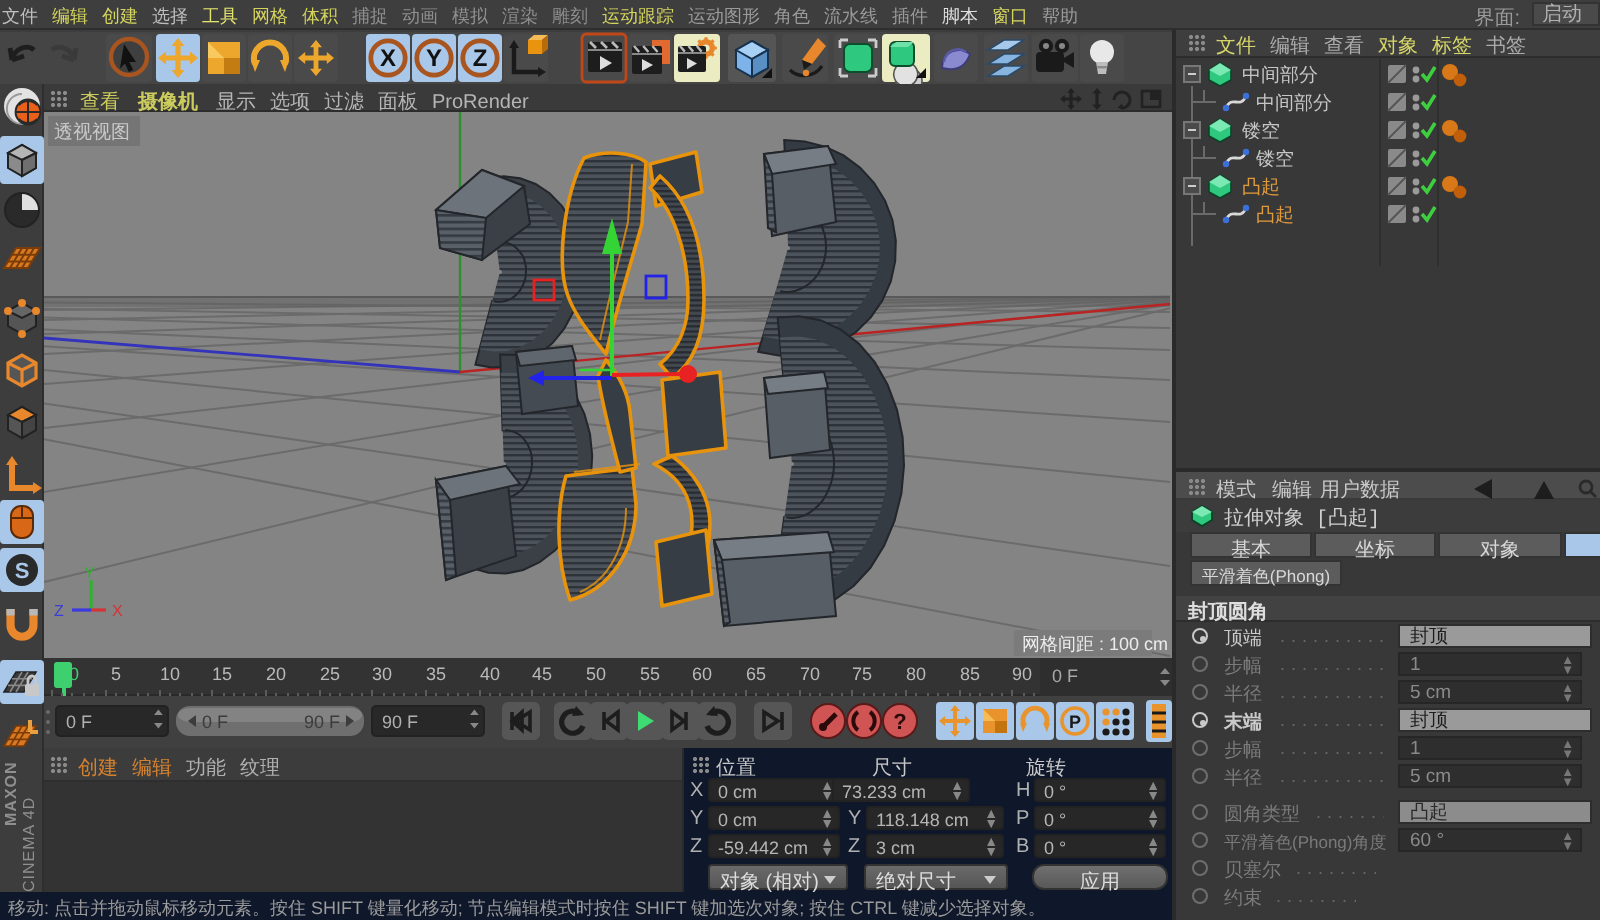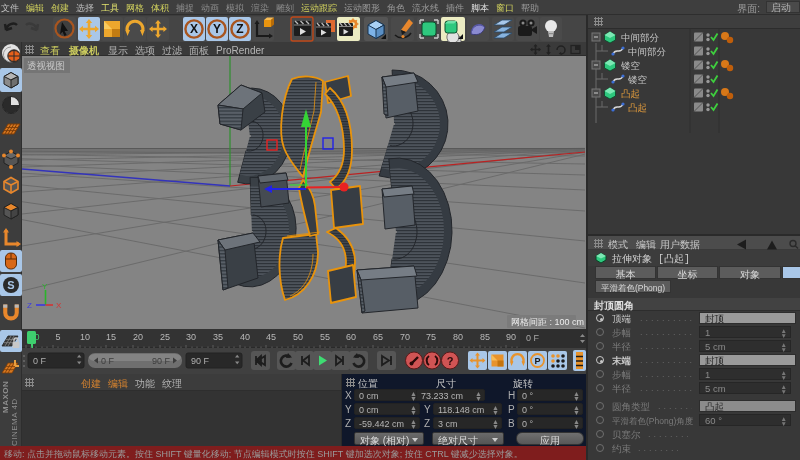--- a/index.html
+++ b/index.html
@@ -490,21 +490,21 @@
   </g>
   <rect x="551" y="2" width="13" height="21" rx="2" fill="#a9c7e8"></rect>
   <rect x="554" y="4" width="7" height="17" fill="#e8932c"></rect>
   <path d="M554 8.5 h7 M554 13 h7 M554 17.5 h7" stroke="#1a1a1a" stroke-width="1.6"></path>
  </g>
 </svg>
 </div>
 
 <div class="abs" style="left:22px;top:374px;width:319px;height:17px;background:#3c3c3c;border-bottom:1px solid #2e2e2e;">
   <span class="abs grip" style="left:3px;top:4px;"></span>
-  <div class="abs" style="left:17px;top:3px;margin-left:42px;">
+  <div class="abs" style="left:17px;top:3px;">
     <span class="menu-item" style="color:#d4822f">创建</span><span class="menu-item" style="color:#d4822f">编辑</span><span class="menu-item" style="color:#b0b0b0">功能</span><span class="menu-item" style="color:#b0b0b0">纹理</span>
   </div>
 </div>
 <div class="abs" style="left:22px;top:391px;width:319px;height:55px;background:#333333;"></div>
 
 <div class="abs" id="coords" style="left:341px;top:374px;width:245px;height:72px;background:#0f172a;border-left:1px solid #2a2a2a;">
   <span class="abs grip" style="left:4px;top:4px;"></span>
   <div class="abs" style="left:16px;top:3px;color:#c8c8c8;">位置</div>
   <div class="abs" style="left:94px;top:3px;color:#c8c8c8;">尺寸</div>
   <div class="abs" style="left:171px;top:3px;color:#c8c8c8;">旋转</div>
@@ -524,26 +524,29 @@
   <div class="abs" style="left:166px;top:30px;color:#b0b0b0;">P</div>
   <div class="abs" style="left:166px;top:44px;color:#b0b0b0;">B</div>
   <div class="fld" style="left:175px;top:15px;width:66px;height:12px;">0 °<span class="spin">▲<br>▼</span></div>
   <div class="fld" style="left:175px;top:29px;width:66px;height:12px;">0 °<span class="spin">▲<br>▼</span></div>
   <div class="fld" style="left:175px;top:43px;width:66px;height:12px;">0 °<span class="spin">▲<br>▼</span></div>
   <div class="abs" style="left:12px;top:58px;width:70px;height:13px;background:linear-gradient(#6a6a6a,#555);border:1px solid #333;border-radius:2px;color:#ddd;padding:1px 5px 0;">对象 (相对)<span style="position:absolute;right:5px;top:5px;width:0;height:0;border-left:3.5px solid transparent;border-right:3.5px solid transparent;border-top:4.5px solid #ccc;"></span></div>
   <div class="abs" style="left:90px;top:58px;width:72px;height:13px;background:linear-gradient(#6a6a6a,#555);border:1px solid #333;border-radius:2px;color:#ddd;padding:1px 5px 0;">绝对尺寸<span style="position:absolute;right:5px;top:5px;width:0;height:0;border-left:3.5px solid transparent;border-right:3.5px solid transparent;border-top:4.5px solid #ccc;"></span></div>
   <div class="abs" style="left:174px;top:58px;width:68px;height:13px;background:linear-gradient(#707070,#585858);border:1px solid #333;border-radius:6px;color:#ddd;text-align:center;padding-top:1px;">应用</div>
 </div>
 
-<div class="abs" style="left:0;top:446px;width:586px;height:14px;background:#7f1d1d;color:#9a9a9a;font-size:9px;padding:2px 0 0 4px;white-space:nowrap;overflow:hidden;">移动: 点击并拖动鼠标移动元素。按住 SHIFT 键量化移动; 节点编辑模式时按住 SHIFT 键加选次对象; 按住 CTRL 键减少选择对象。</div>
+<div class="abs" style="left:0;top:446px;width:586px;height:14px;background:#0f172a;color:#9a9a9a;font-size:9px;padding:2px 0 0 4px;white-space:nowrap;overflow:hidden;">移动: 点击并拖动鼠标移动元素。按住 SHIFT 键量化移动; 节点编辑模式时按住 SHIFT 键加选次对象; 按住 CTRL 键减少选择对象。</div>
 
 <div class="abs" id="rightpanel" style="left:586px;top:15px;width:214px;height:445px;background:#383838;border-left:2px solid #2a2a2a;">
 
   <div class="abs" style="left:0;top:0;width:214px;height:14px;background:#3e3e3e;border-bottom:1px solid #2c2c2c;">
     <span class="abs grip" style="left:6px;top:2px;"></span>
+    <div class="abs" style="left:20px;top:1px;white-space:nowrap;">
+      <span class="menu-item" style="color:#d6d66a">文件</span><span class="menu-item" style="color:#ababab">编辑</span><span class="menu-item" style="color:#ababab">查看</span><span class="menu-item" style="color:#d6d66a">对象</span><span class="menu-item" style="color:#d6d66a">标签</span><span class="menu-item" style="color:#ababab">书签</span>
+    </div>
   </div>
 
   <svg class="abs" style="left:0;top:14px;" width="214" height="104" viewBox="0 0 214 104">
     <line x1="102" y1="0" x2="102" y2="104" stroke="#2f2f2f"></line>
     <line x1="131" y1="0" x2="131" y2="104" stroke="#2f2f2f"></line>
     <g stroke="#6a6a6a" fill="none">
       <path d="M8 14 V94 M8 22 h6 M8 50 h6 M8 78 h6"></path>
     </g>
     <g font-family="Liberation Sans,sans-serif" font-size="9.5">
 

